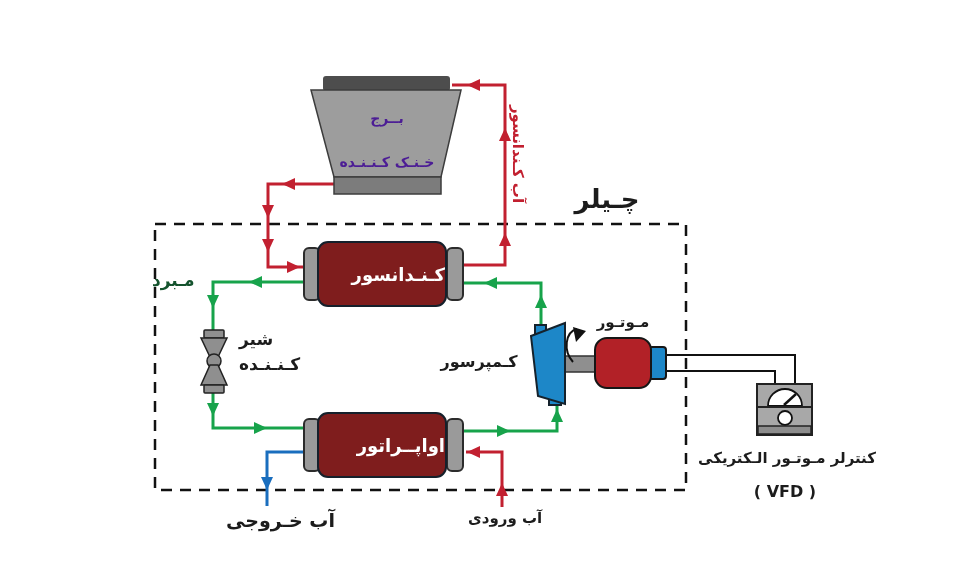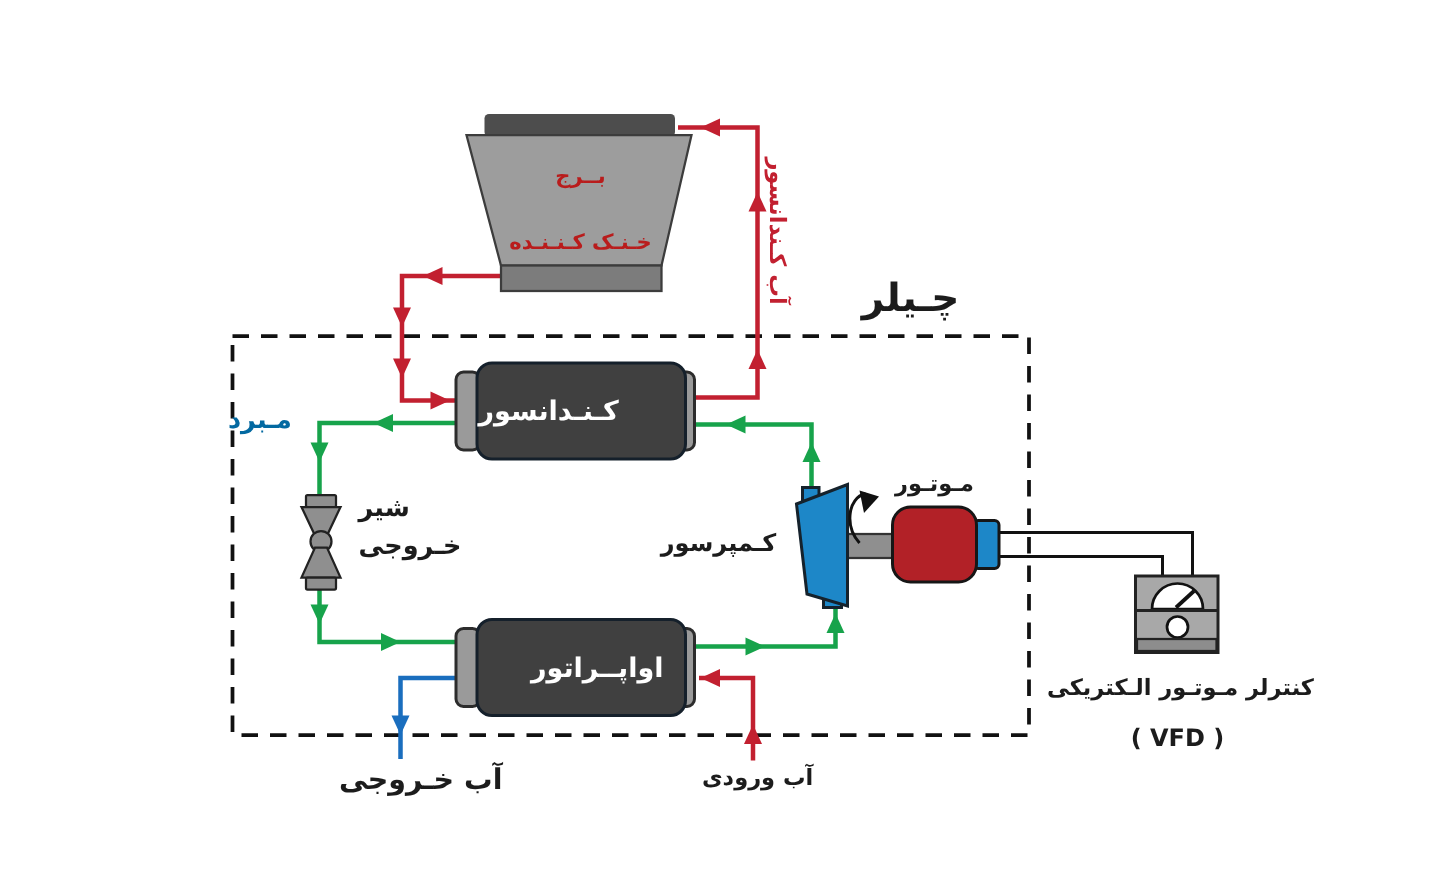--- a/index.html
+++ b/index.html
@@ -3,45 +3,45 @@
 <meta charset="utf-8">
 <style>
   html,body{margin:0;padding:0;background:#ffffff;}
   .stage{
     position:relative;width:967px;height:588px;background:#ffffff;overflow:hidden;
     font-family:"DejaVu Sans",sans-serif;
   }
   .stage svg{position:absolute;left:0;top:0;}
   .lbl{position:absolute;font-weight:bold;color:#1c1c1c;white-space:nowrap;}
   .vessel{
-    position:absolute;width:141px;height:66px;background:#404040;
+    position:absolute;width:130px;height:66px;background:#7f1d1d;
     border:2px solid #15202b;border-radius:11px;display:flex;
-    align-items:center;justify-content:flex-start;box-sizing:border-box;
+    align-items:center;justify-content:flex-end;box-sizing:border-box;
   }
   .vessel .vtxt{color:#ffffff;font-weight:bold;font-size:18px;letter-spacing:1px;}
   .cap{
     position:absolute;width:18px;height:54px;background:#9a9a9a;
     border:2px solid #2c2c2c;border-radius:6px;box-sizing:border-box;
   }
   .motor{
     position:absolute;left:594px;top:337px;width:58px;height:52px;
     background:#b22127;border:2px solid #161616;border-radius:13px;box-sizing:border-box;
   }
   .motor-terminal{
     position:absolute;left:648px;top:346px;width:19px;height:34px;
     background:#1d87c8;border:2px solid #161616;border-radius:4px;box-sizing:border-box;
   }
-  .tower-text{left:318px;top:110px;width:138px;text-align:center;color:#b91c1c;font-size:14px;}
+  .tower-text{left:318px;top:110px;width:138px;text-align:center;color:#4c1d95;font-size:14px;}
   .tower-text .tt2{margin-top:28px;}
   .title-chiller{left:552px;top:184px;width:110px;text-align:center;font-size:26px;}
   .cond-water{
     left:527px;top:88px;width:132px;height:22px;color:#c22030;font-size:15px;text-align:center;
     transform:rotate(90deg);transform-origin:left top;
   }
-  .refrigerant{left:152px;top:270px;color:#0369a1;font-size:17px;}
+  .refrigerant{left:152px;top:270px;color:#14532d;font-size:17px;}
   .valve-l1{left:239px;top:329px;font-size:17px;}
   .valve-l2{left:239px;top:354px;font-size:17px;}
   .compressor-l{left:433px;top:352px;width:92px;text-align:center;font-size:16px;}
   .motor-l{left:594px;top:313px;width:58px;text-align:center;font-size:15px;}
   .vfd-l1{left:698px;top:449px;width:174px;text-align:left;font-size:15px;}
   .vfd-l2{left:698px;top:466px;width:174px;text-align:center;font-size:16px;margin-top:16px;}
   .water-out{left:226px;top:509px;width:88px;text-align:left;font-size:19px;}
   .water-in{left:468px;top:509px;width:74px;text-align:center;font-size:15px;}
 </style>
 </head>
@@ -164,21 +164,21 @@
     <div class="tt2">خـنـک کـنـنـده</div>
   </div>
 
   <div class="lbl title-chiller">چـیلر</div>
 
   <div class="lbl cond-water">آب کـندانسور</div>
 
   <div class="lbl refrigerant">مـبرد</div>
 
   <div class="lbl valve-l1">شیر</div>
-  <div class="lbl valve-l2">خـروجی</div>
+  <div class="lbl valve-l2">کـنـنـده</div>
 
   <div class="lbl compressor-l">کـمپرسور</div>
   <div class="lbl motor-l">مـوتـور</div>
 
   <div class="lbl vfd-l1">کنترلر مـوتـور الـکتریکی</div>
   <div class="lbl vfd-l2">( VFD )</div>
 
   <div class="lbl water-out">آب خـروجی</div>
   <div class="lbl water-in">آب ورودی</div>
 

